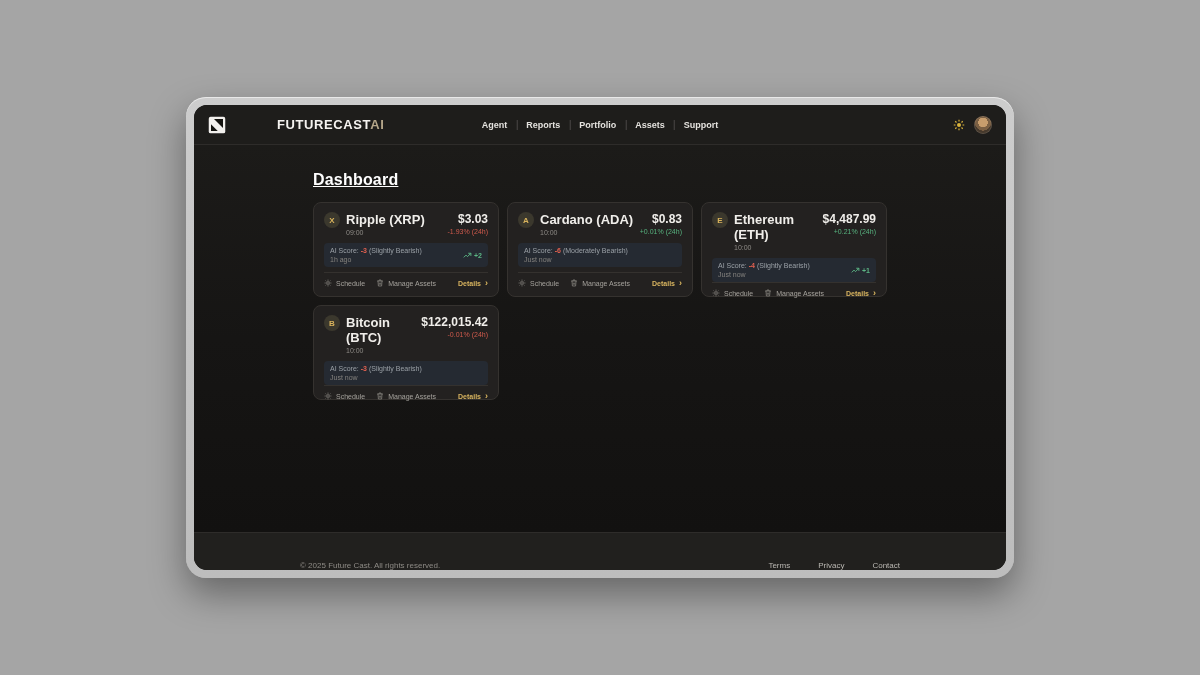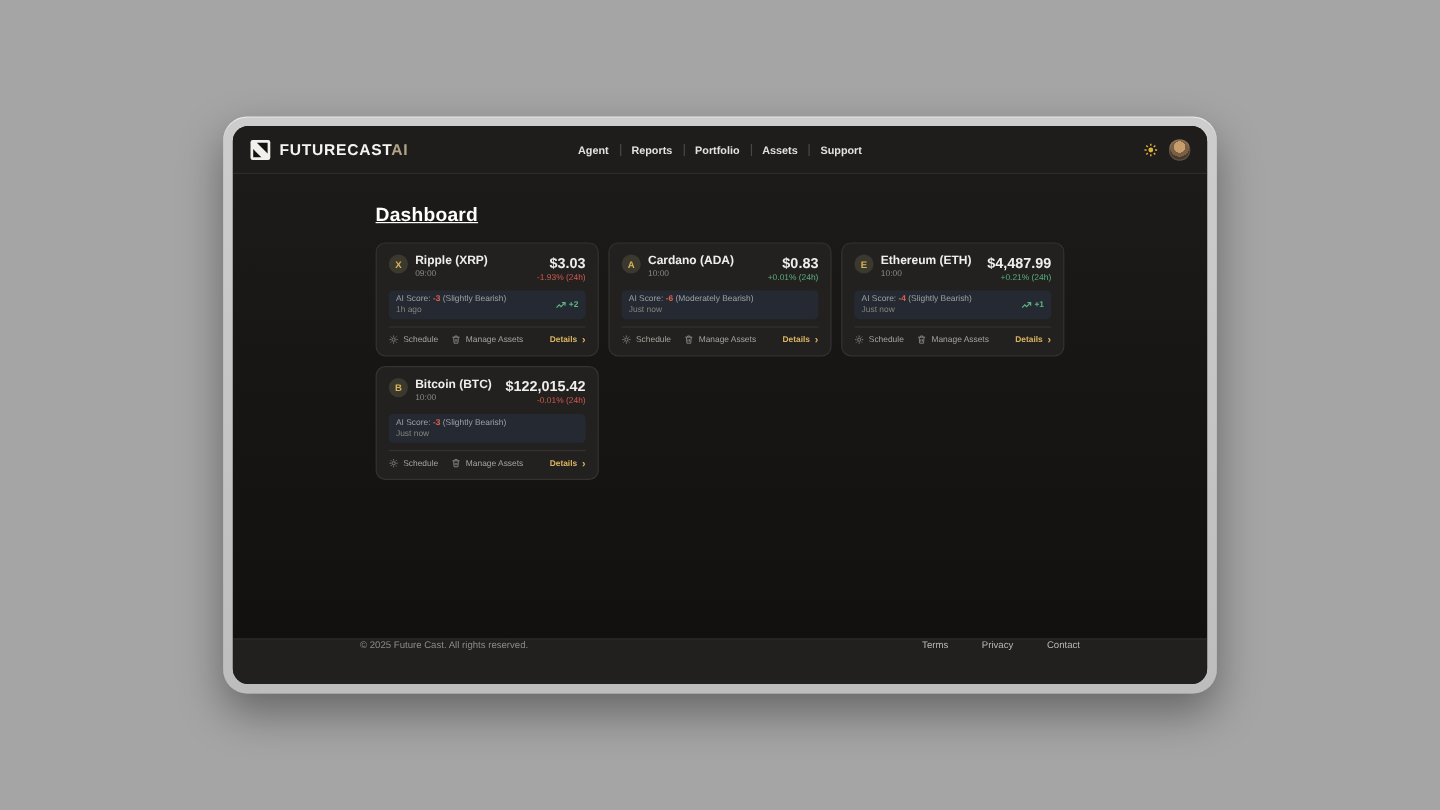--- a/index.html
+++ b/index.html
@@ -11,21 +11,21 @@
     background:linear-gradient(180deg,#cdcdcd,#bdbdbd); border-radius:20px; padding:8px;
     box-shadow:0 16px 36px rgba(0,0,0,.38), inset 0 1px 0 rgba(255,255,255,.55); }
   .app { width:100%; height:100%; border-radius:13px; overflow:hidden; display:flex;
     flex-direction:column; background:#181716; }
 
   
   .hdr { flex:0 0 40px; display:flex; align-items:center; padding:0 14px;
     background:#1e1d1b; border-bottom:1px solid #2e2c2a; position:relative; z-index:2; }
   .brand { display:flex; align-items:center; gap:7px; cursor:pointer; }
   .logo { width:18px; height:18px; display:block; }
-  .brand-text { font-size:13px; font-weight:bold; letter-spacing:.6px; color:#f5f3f0; }
+  .brand-text { font-size:13px; font-weight:bold; letter-spacing:.6px; color:#f5f3f0;margin-left:44px; }
   .brand-text .ai { color:#b3a488; }
   .mainnav { position:absolute; left:50%; top:50%; transform:translate(-50%,-50%);
     display:flex; align-items:center;text-align:right; }
   .mainnav a { font-size:9px; font-weight:bold; color:#e4e2de; padding:0 9px;
     text-decoration:none; cursor:pointer; white-space:nowrap; }
   .navsep { width:1px; height:10px; background:#4a4846; }
   .hdr-right { margin-left:auto; display:flex; align-items:center; gap:9px; }
   .theme-btn { background:none; border:0; color:#d9b33c; cursor:pointer; line-height:0; }
   .avatar { width:18px; height:18px; border-radius:50%; cursor:pointer;
     background:radial-gradient(circle at 50% 36%, #c79d6d 0 32%, #7a5f43 33% 55%, #46392c 56% 78%, #2b231b 79%);
@@ -37,21 +37,21 @@
   h1 { font-size:16px; font-weight:bold; color:#ffffff; letter-spacing:.2px;text-decoration:underline; }
   .subtitle { font-size:8.5px; color:#989590; margin-top:4px; }
 
   .grid { margin-top:13px; display:grid; grid-template-columns:repeat(3,186px); gap:8px; }
   .card { background:#232120; border:1px solid #35322f; border-radius:8px; height:95px;
     padding:9px 10px; display:flex; flex-direction:column; }
   .card-head { display:flex; align-items:flex-start; gap:6px; }
   .coin { width:16px; height:16px; border-radius:50%; background:#3b382d; color:#d9b35c;
     font-size:8px; font-weight:bold; display:flex; align-items:center; justify-content:center;
     flex:0 0 16px; }
-  .name { font-size:10px; font-weight:bold; color:#f0eeea; }
+  .name { font-size:13px; font-weight:bold; color:#f0eeea; }
   .time { font-size:7px; color:#8d8a85; margin-top:2px; }
   .pr { margin-left:auto; text-align:right; }
   .price { font-size:12px; font-weight:bold; color:#f0eeea; }
   .chg { font-size:7px; margin-top:2px; }
   .chg[data-dir="down"] { color:#cf5a4c; }
   .chg[data-dir="up"] { color:#57b27e; }
 
   .aibox { margin-top:7px; background:#252a32; border-radius:4px; padding:4px 6px;
     display:flex; align-items:center; }
   .ai-line { font-size:7px; color:#9aa0a6; }
@@ -64,21 +64,21 @@
     display:flex; align-items:center; gap:11px; }
   .act { display:flex; align-items:center; gap:4px; font-size:7px; color:#a5a29c;
     background:none; border:0; cursor:pointer; font-family:inherit; }
   .act svg { color:#8d8a85; }
   .details { margin-left:auto; display:flex; align-items:center; gap:4px; background:none;
     border:0; cursor:pointer; font-family:inherit; color:#d8b45f; font-size:7px; font-weight:bold; }
   .chev { font-size:9px; line-height:7px; }
 
   
   .ftr { flex:0 0 38px; background:#21201e; border-top:1px solid #2e2c2a;
-    display:flex; align-items:flex-start; }
+    display:flex; align-items:flex-end; }
   .fwrap { width:600px; margin:0 auto; display:flex; align-items:center; }
   .copyright { font-size:8px; color:#8d8a85; }
   .flinks { margin-left:auto; display:flex; gap:28px; }
   .flinks a { font-size:8px; color:#bab7b2; text-decoration:none; cursor:pointer; }
 </style>
 </head>
 <body>
 
 <div class="stage">
   <div class="window">

